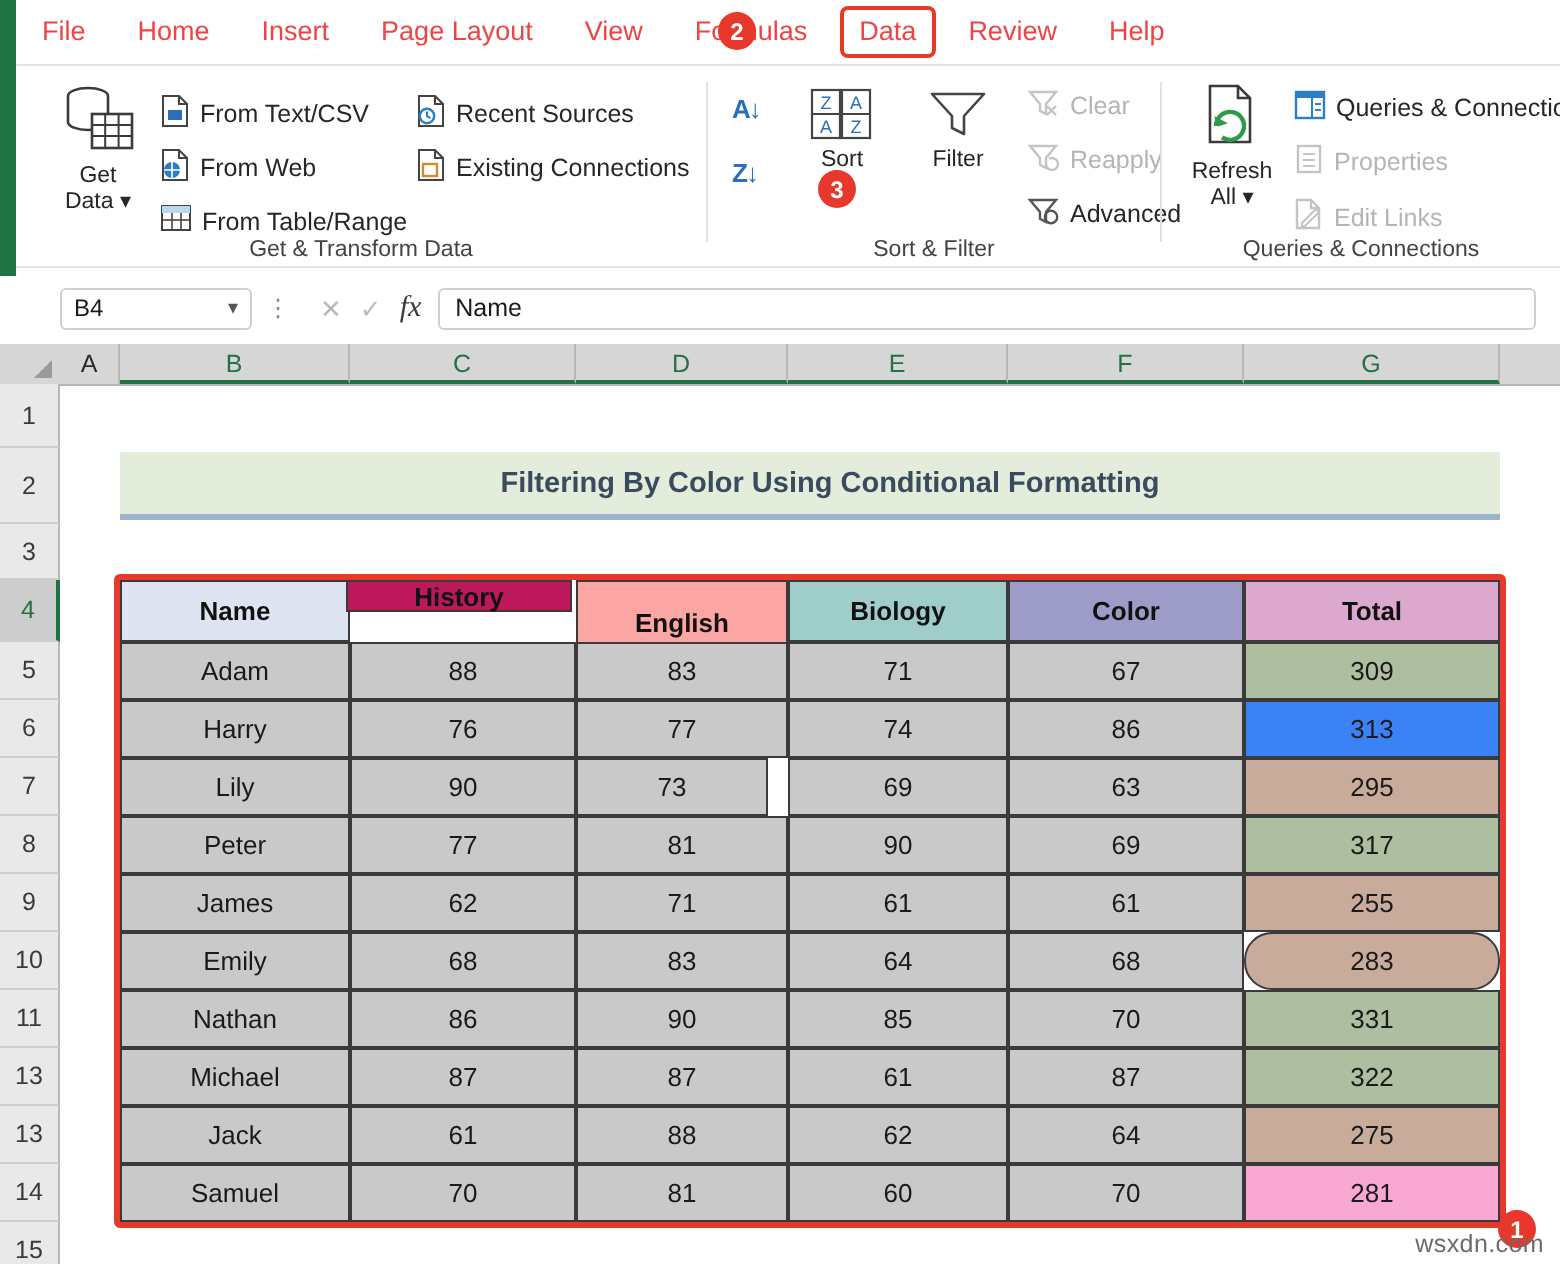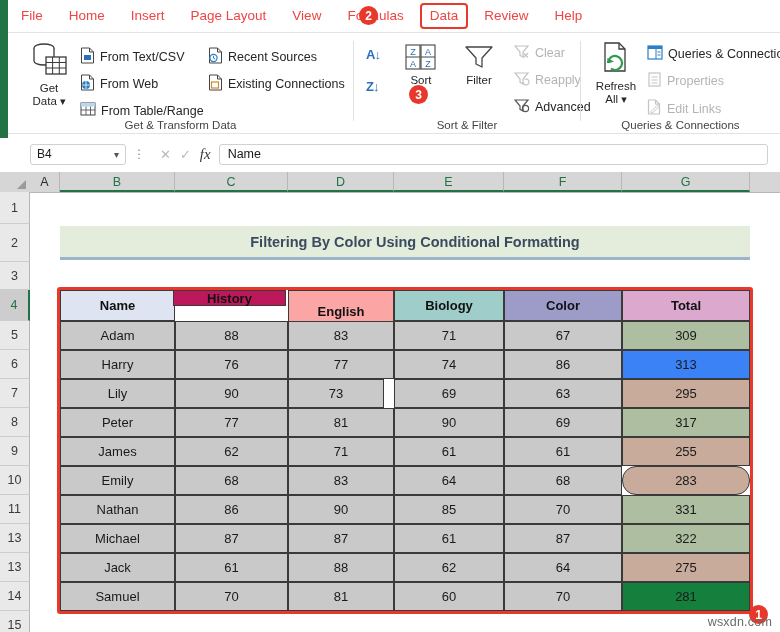--- a/index.html
+++ b/index.html
@@ -385,21 +385,21 @@
       <div class="cell datacell" style="left: 175px; top: 381px; width: 113px; height: 29px;">61</div>
       <div class="cell datacell" style="left: 288px; top: 381px; width: 106px; height: 29px;">88</div>
       <div class="cell datacell" style="left: 394px; top: 381px; width: 110px; height: 29px;">62</div>
       <div class="cell datacell" style="left: 504px; top: 381px; width: 118px; height: 29px;">64</div>
       <div class="cell datacell" style="left: 622px; top: 381px; width: 128px; height: 29px; background: rgb(201, 171, 156);">275</div>
       <div class="cell datacell" style="left: 60px; top: 410px; width: 115px; height: 29px;">Samuel</div>
       <div class="cell datacell" style="left: 175px; top: 410px; width: 113px; height: 29px;">70</div>
       <div class="cell datacell" style="left: 288px; top: 410px; width: 106px; height: 29px;">81</div>
       <div class="cell datacell" style="left: 394px; top: 410px; width: 110px; height: 29px;">60</div>
       <div class="cell datacell" style="left: 504px; top: 410px; width: 118px; height: 29px;">70</div>
-      <div class="cell datacell" style="left: 622px; top: 410px; width: 128px; height: 29px; background: #15803d;">281</div>
+      <div class="cell datacell" style="left: 622px; top: 410px; width: 128px; height: 29px; background: #f9a8d4;">281</div>
     </div>
 
   <div class="redbox" style="left:57px;top:115px;width:696px;height:327px;"></div>
 </div>
 
 <div class="badge" style="left:359px;top:6px;">2</div>
 <div class="badge" style="left:409px;top:85px;">3</div>
 <div class="badge" style="left:749px;top:605px;">1</div>
 
 <div class="wm">wsxdn.com</div>

